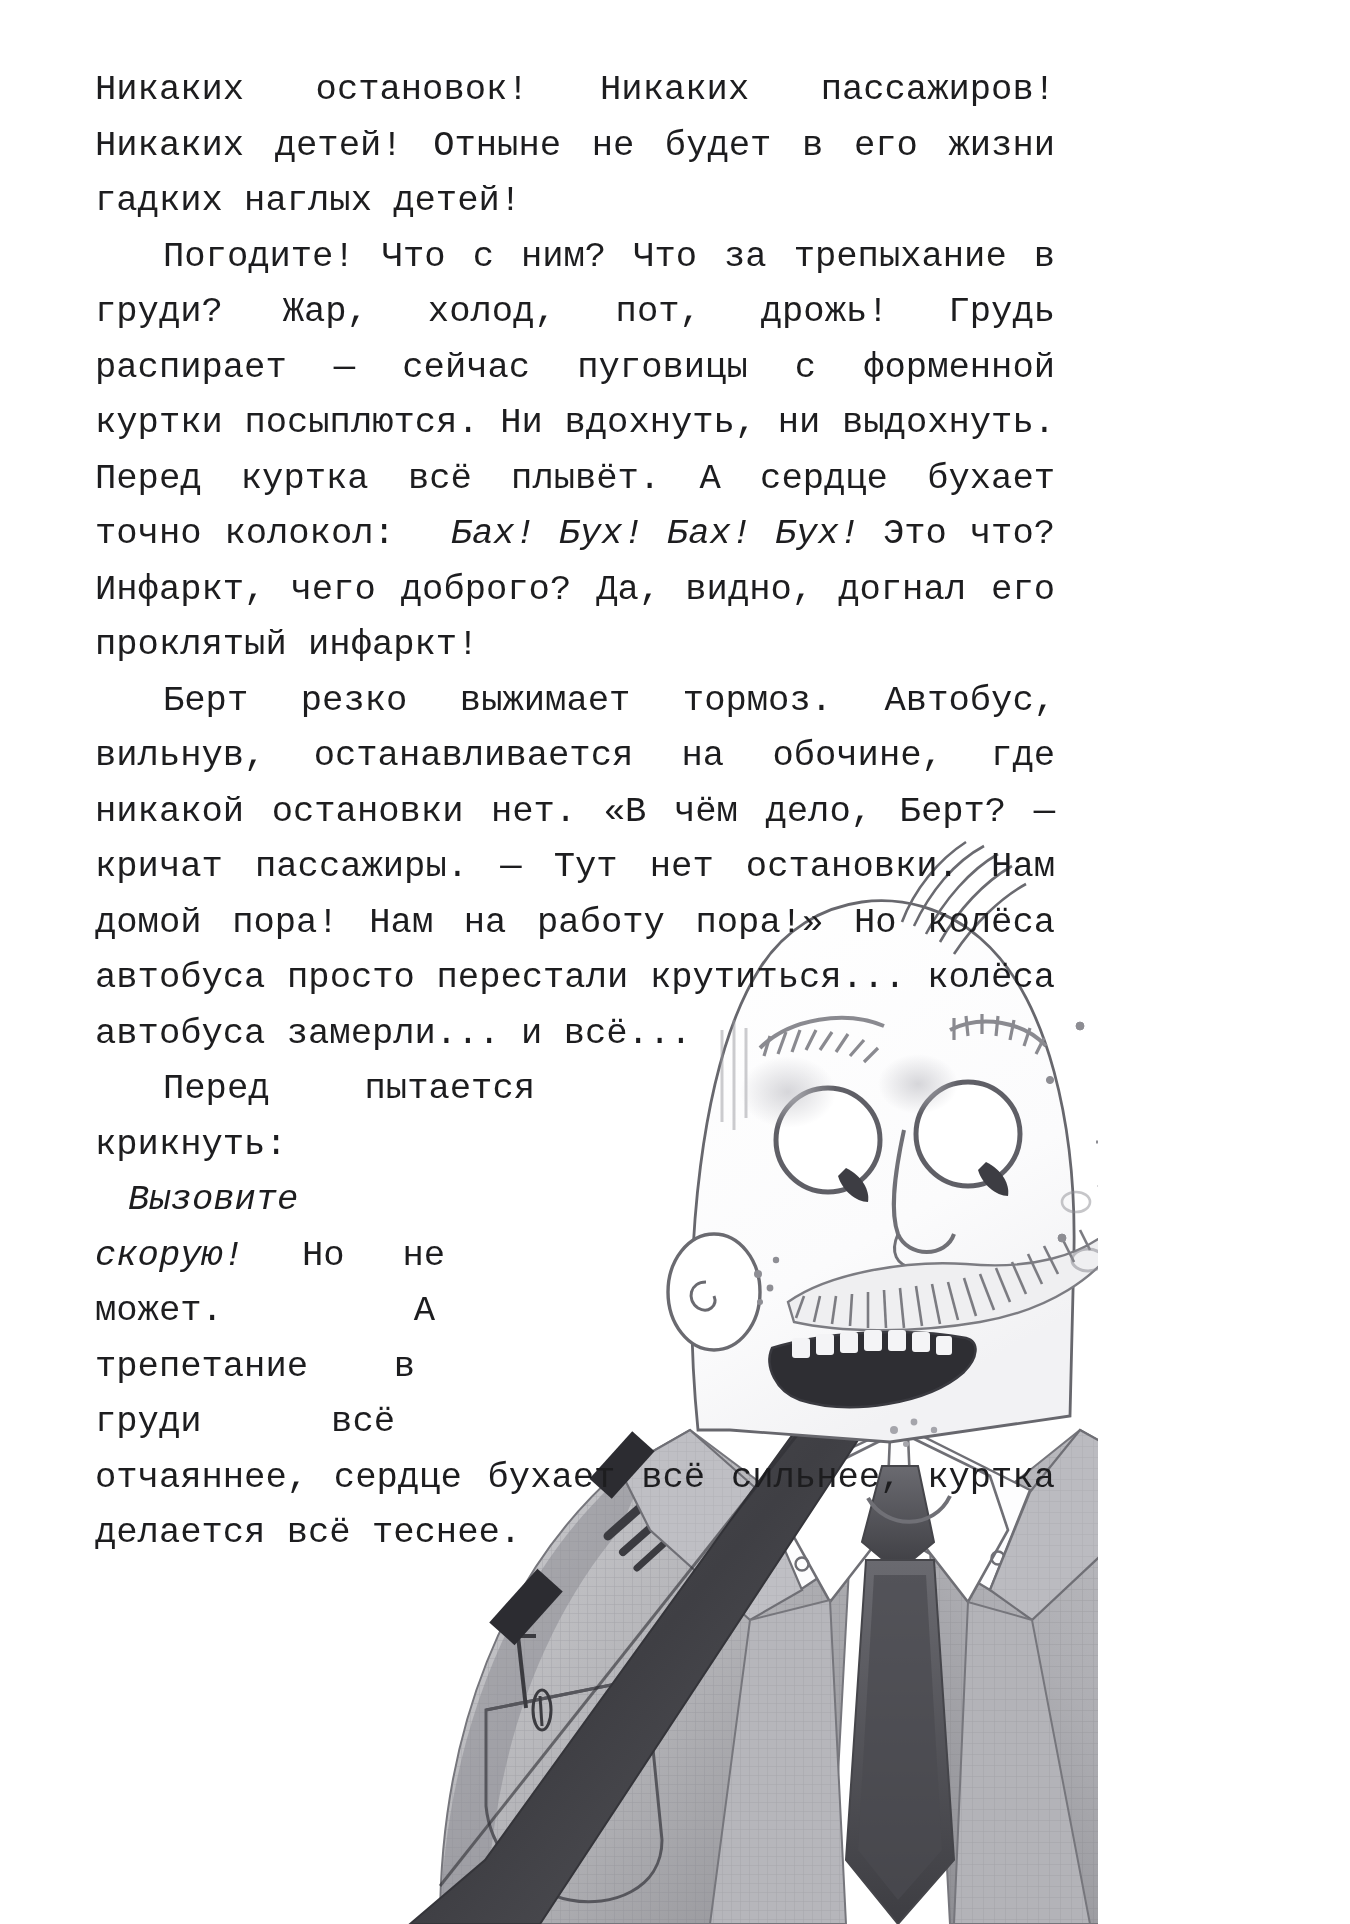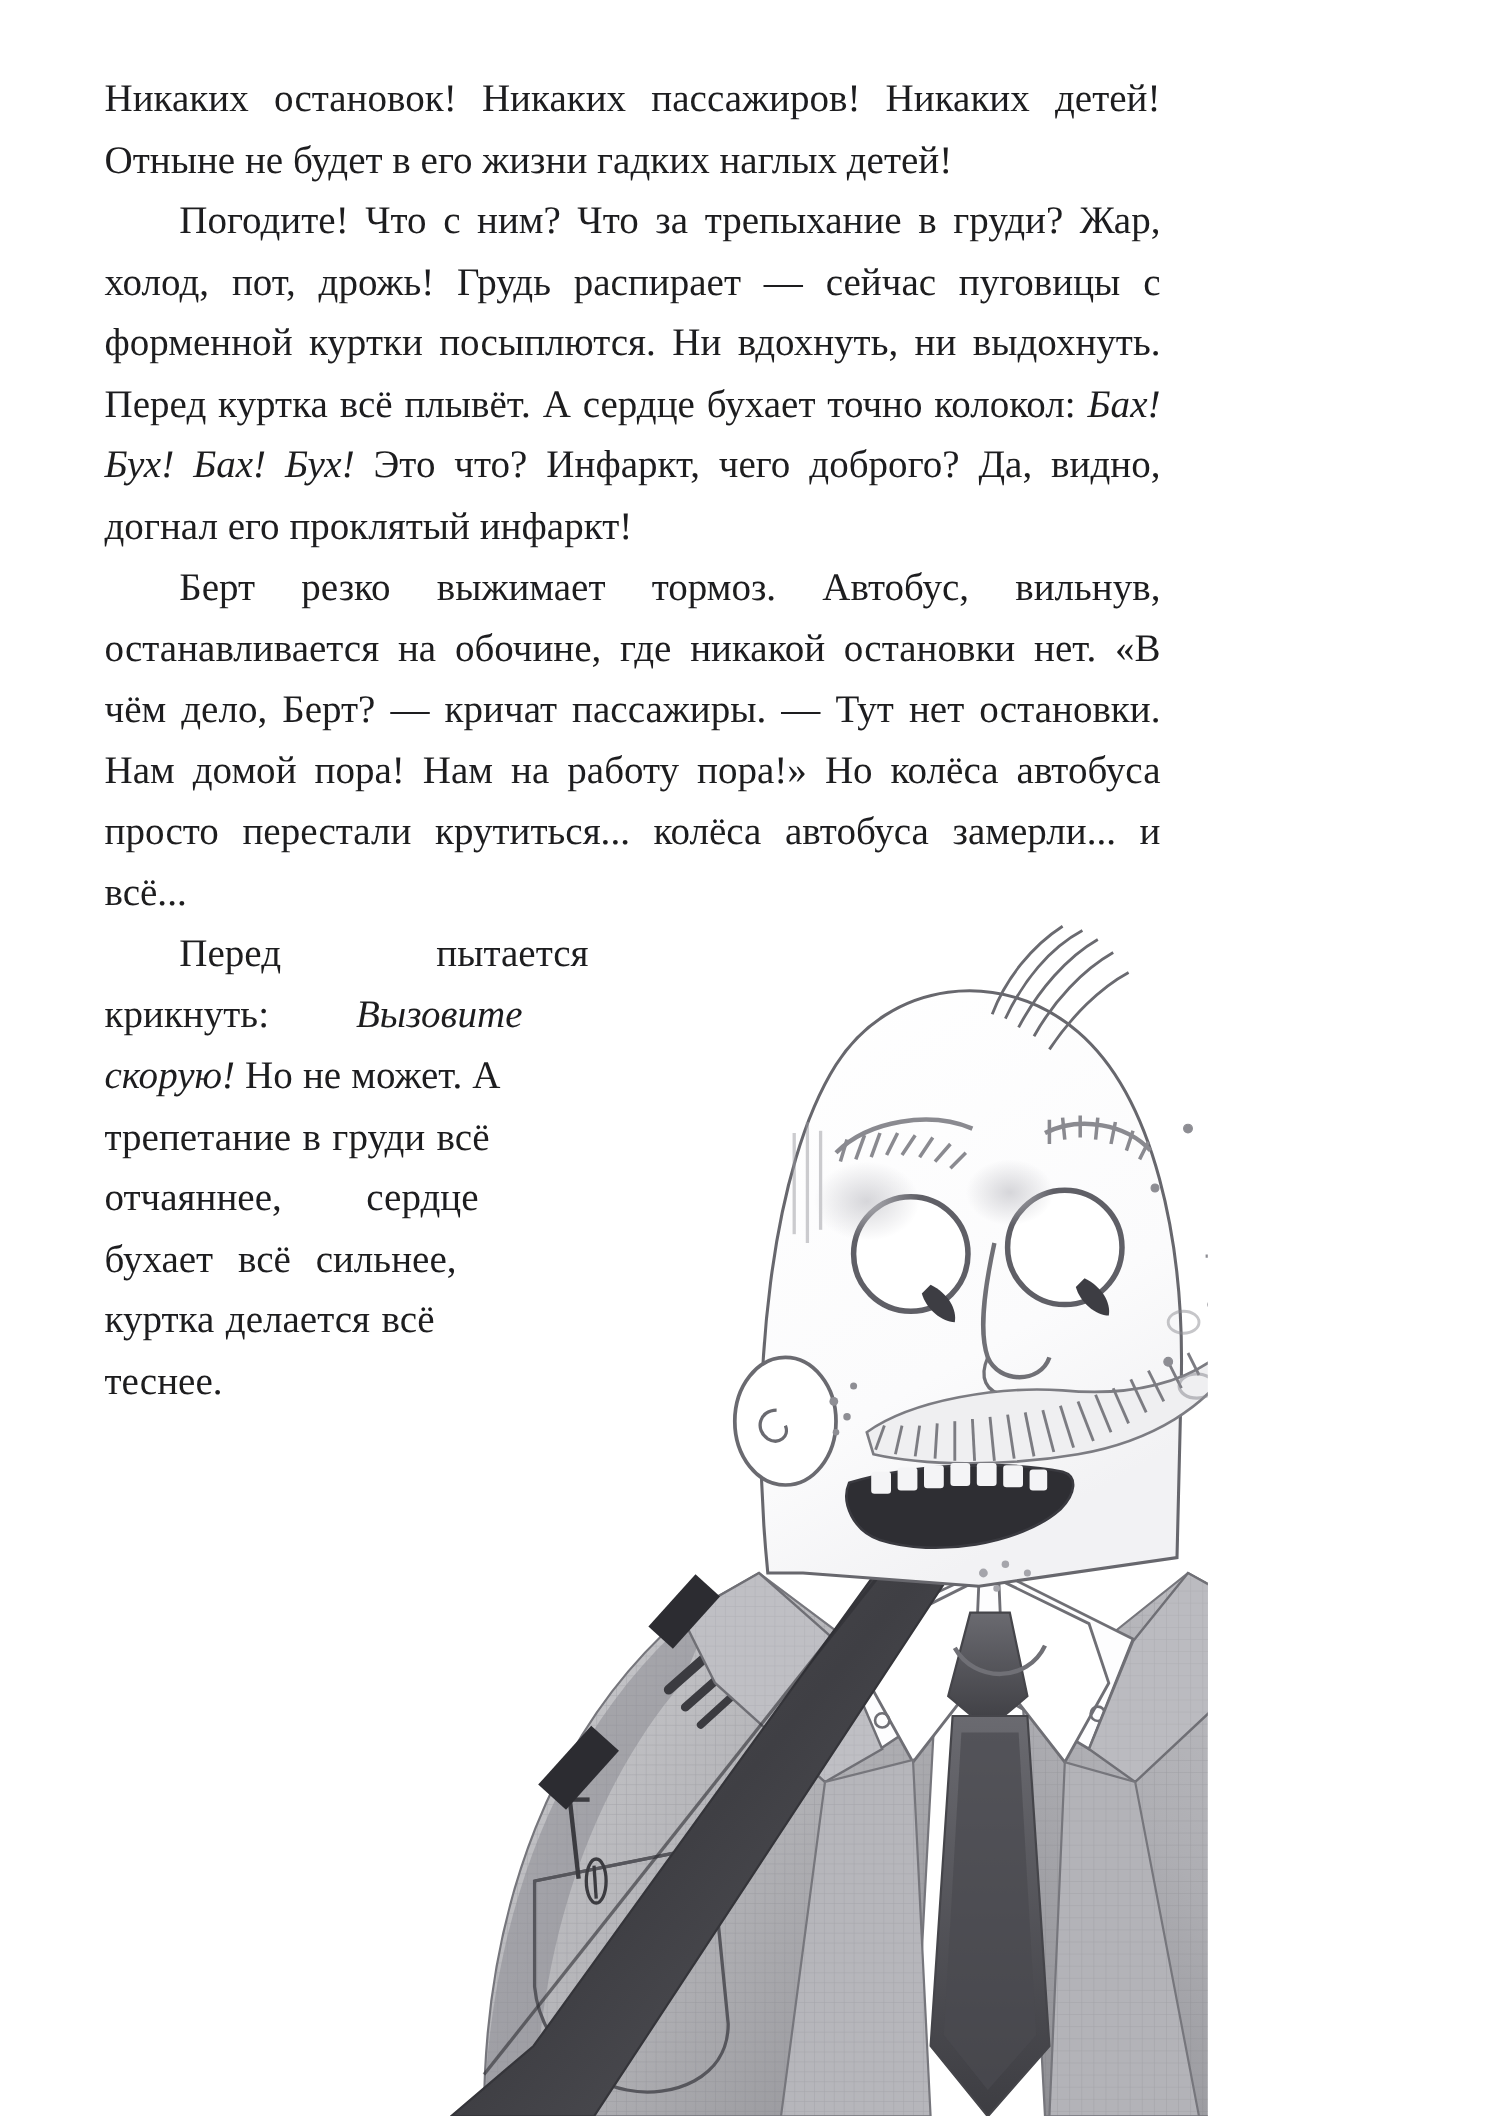--- a/index.html
+++ b/index.html
@@ -7,21 +7,21 @@
     margin: 0;
     padding: 0;
     background: #ffffff;
   }
   .page {
     position: relative;
     width: 1098px;
     height: 1924px;
     background: #ffffff;
     overflow: hidden;
-    font-family: Liberation Serif, serif;
+    font-family: Liberation Mono, monospace;
   }
 
   
   .textblock {
     position: absolute;
     left: 95px;
     top: 62px;
     width: 960px;
     color: #1d1d1f;
     font-size: 35.5px;
@@ -33,20 +33,21 @@
   }
   .textblock p {
     margin: 0;
     text-indent: 68px;
   }
   .textblock p.first {
     text-indent: 0;
   }
   .textblock i {
     font-style: italic;
+    margin-left: 33px;
   }
   .wrap-line {
     float: right;
     clear: right;
     height: 55.5px;
   }
 
   
   .illustration {
     position: absolute;

